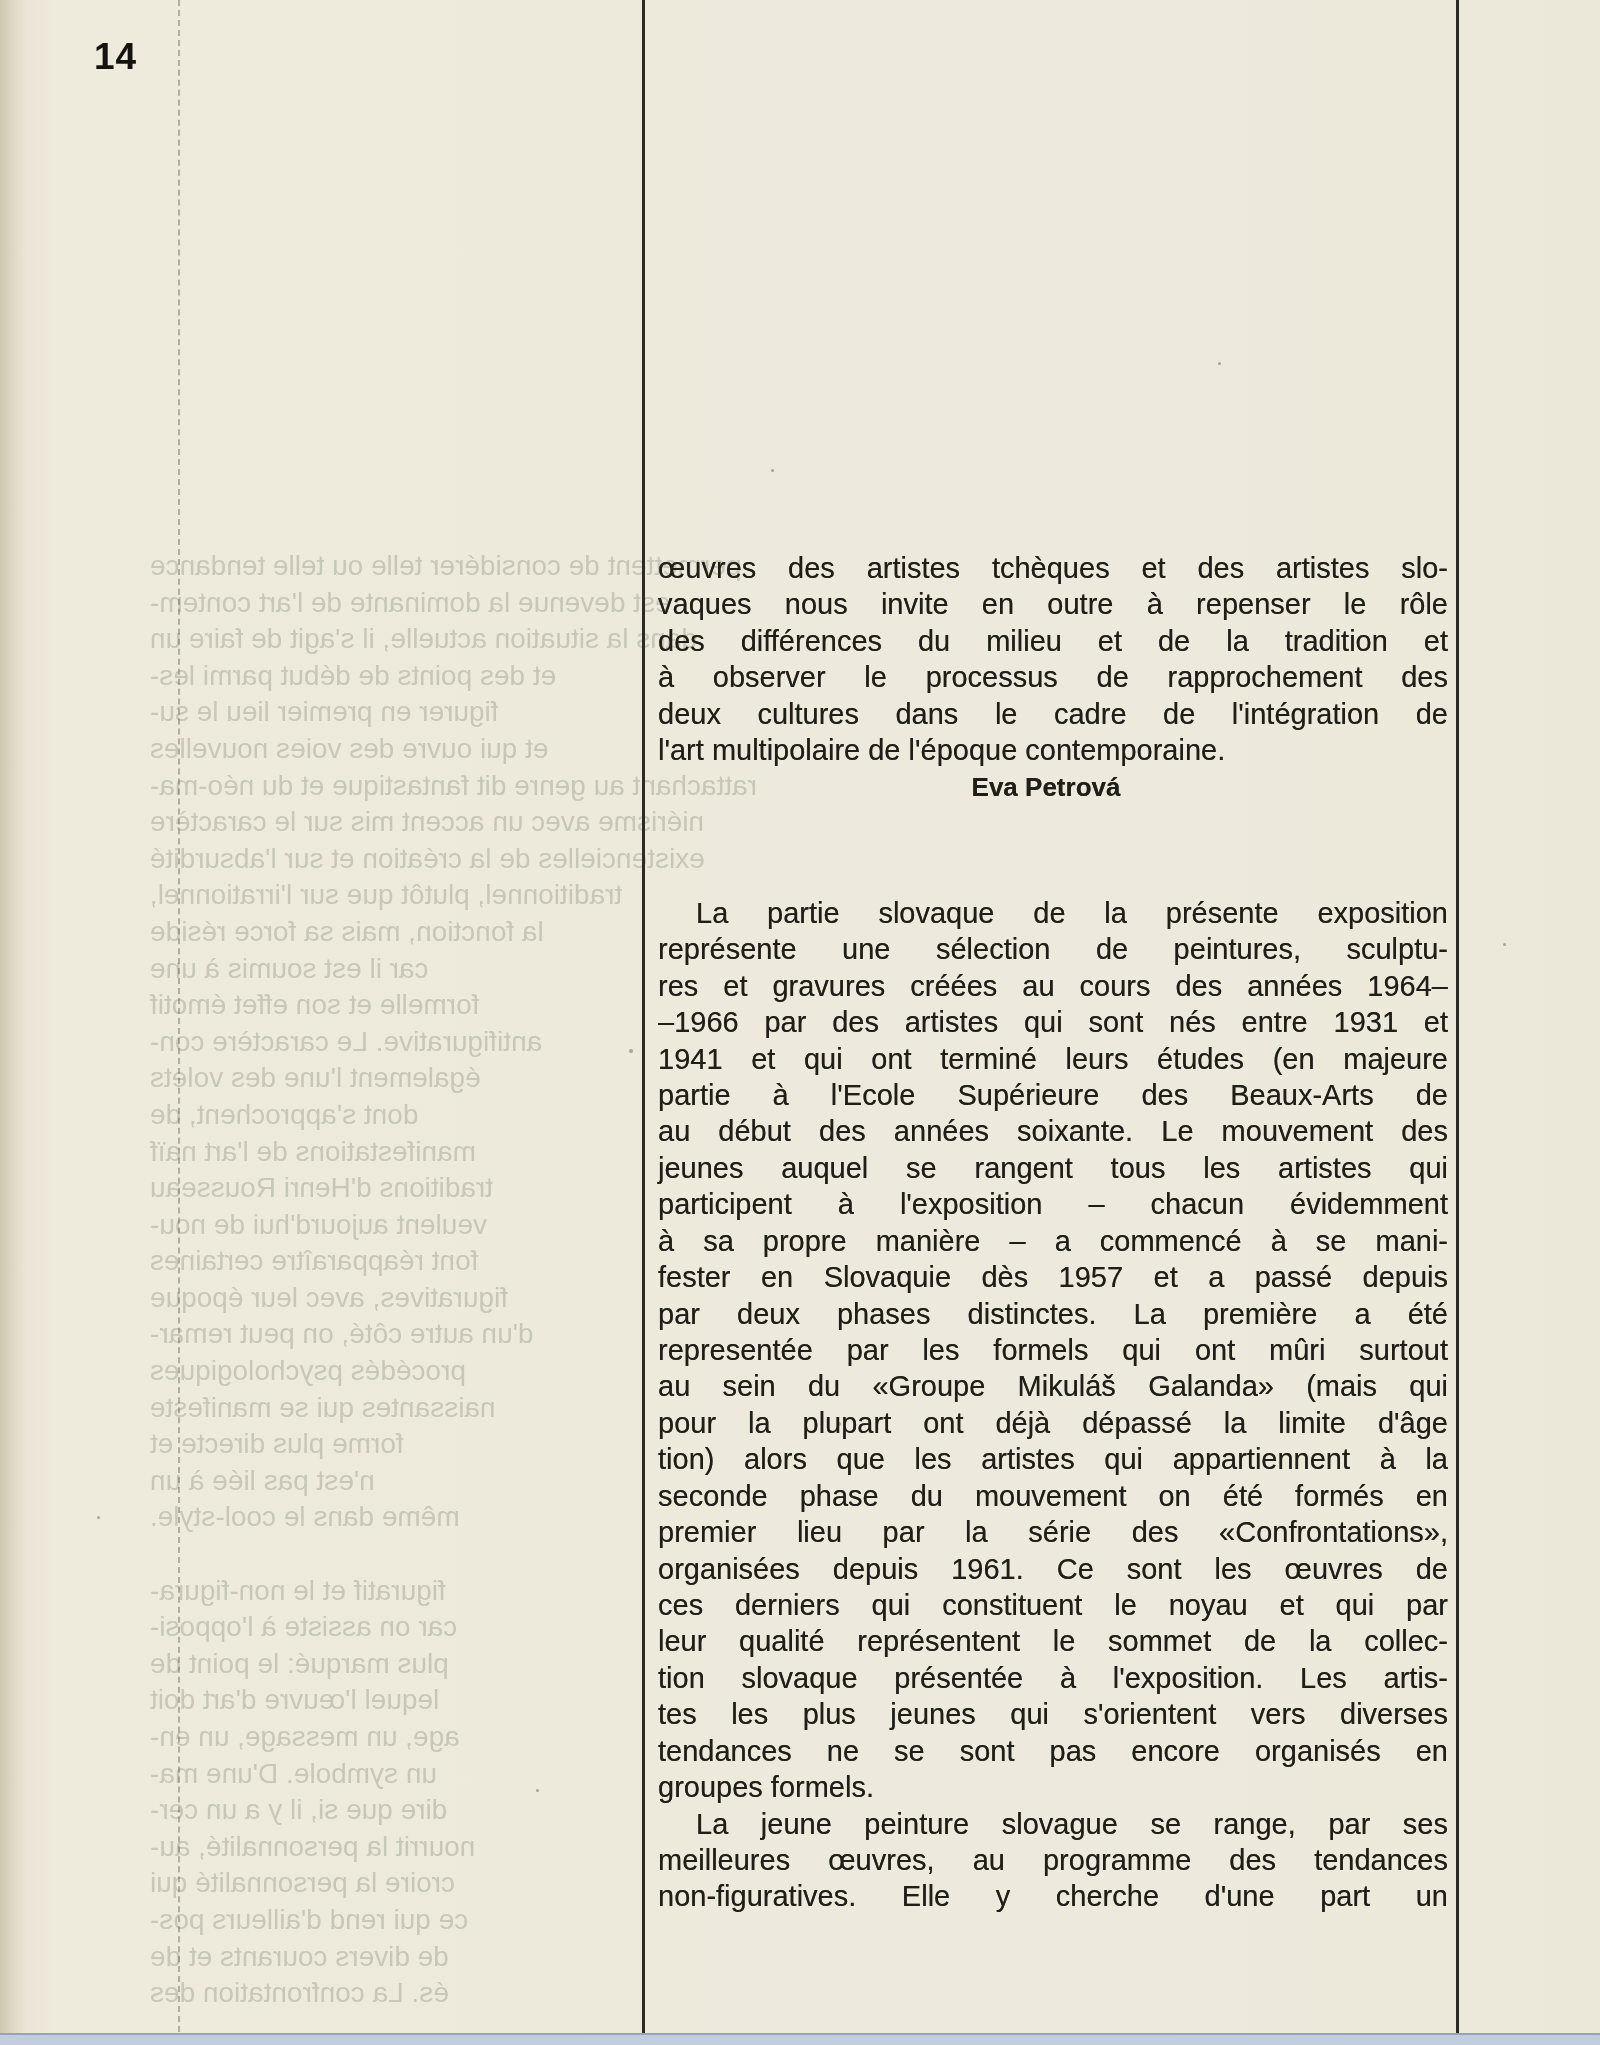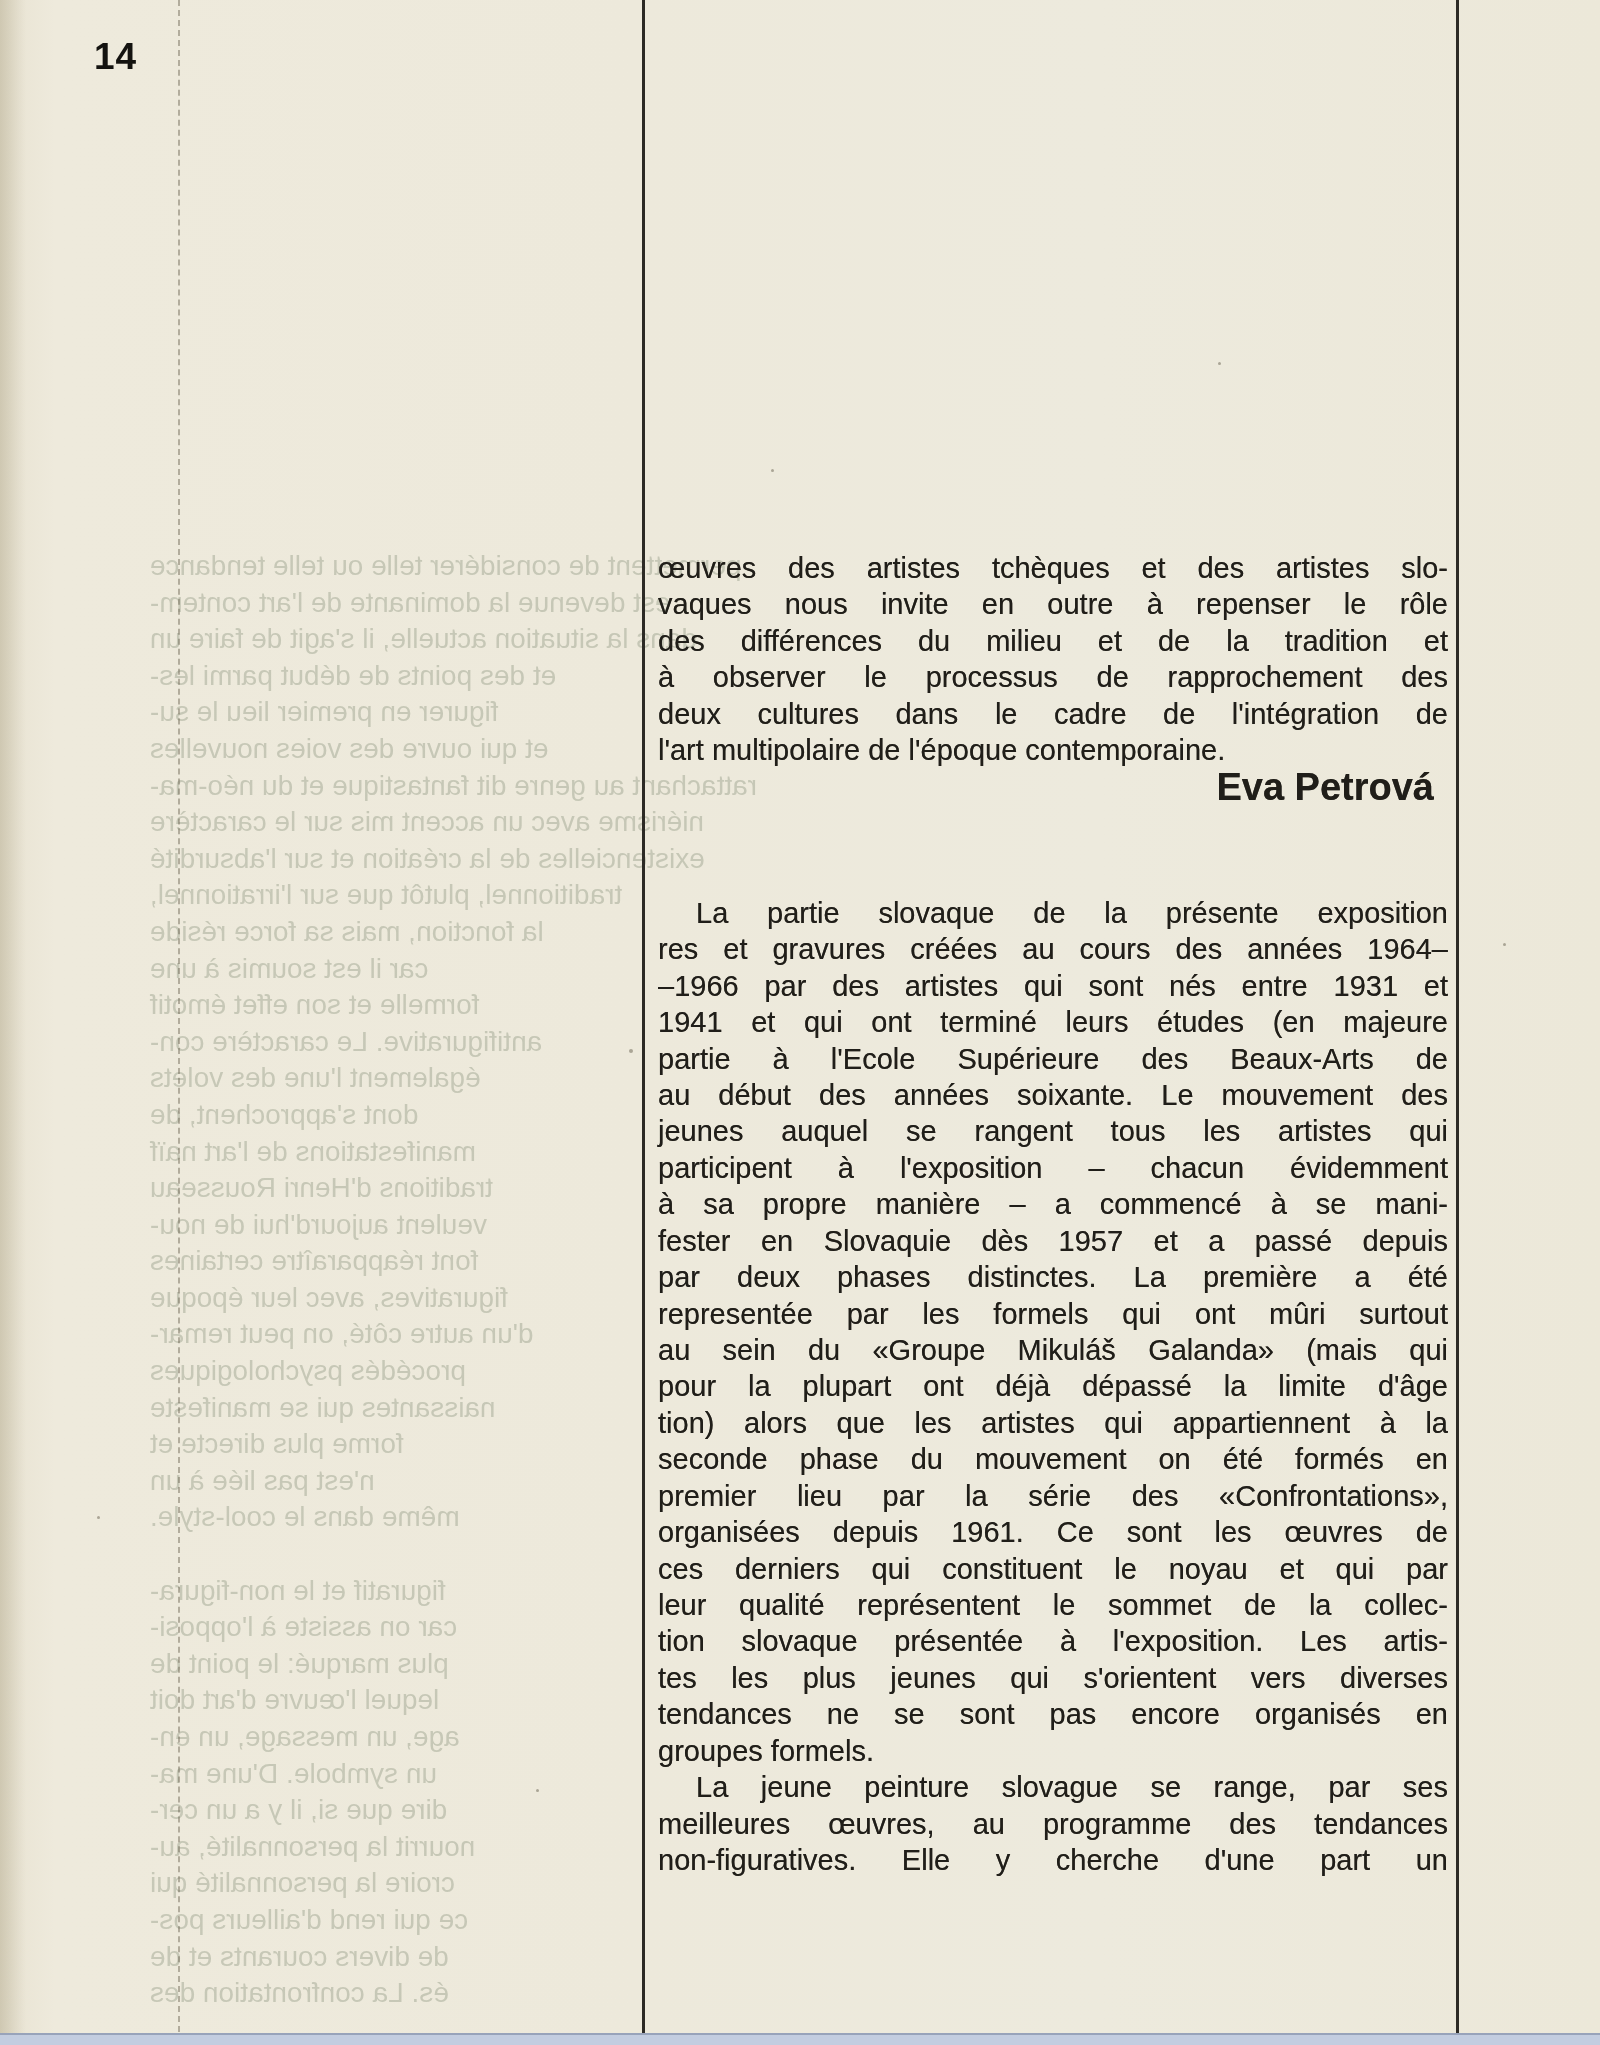--- a/index.html
+++ b/index.html
@@ -54,22 +54,22 @@
   .article .line{
     line-height:36.42px;white-space:nowrap;
   }
   .para .line{
     text-align:justify;text-align-last:justify;white-space:normal;
   }
   .para.plain-last .line:last-child{text-align-last:left;}
   .para.indent-first .line:first-child{text-indent:38px;}
   #para1{margin-top:550px;}
   .byline{
-    line-height:36.42px;font-weight:bold;font-size:38px;
-    text-align:right;padding-right:14px;
+    line-height:36.42px;font-weight:bold;font-size:26px;
+    text-align:center;padding-right:14px;
   }
   #para2{margin-top:90px;}
   
   .bleed{
     position:absolute;left:150px;top:548px;width:1285px;z-index:1;
     transform:scaleX(-1);
     color:var(--bleed-text);
     opacity:.32;
     filter:blur(0.6px);
     font-size:28px;
@@ -150,20 +150,21 @@
         <div class="line">œuvres des artistes tchèques et des artistes slo-</div>
         <div class="line">vaques nous invite en outre à repenser le rôle</div>
         <div class="line">des différences du milieu et de la tradition et</div>
         <div class="line">à observer le processus de rapprochement des</div>
         <div class="line">deux cultures dans le cadre de l'intégration de</div>
         <div class="line">l'art multipolaire de l'époque contemporaine.</div>
       </div>
     <div class="byline">Eva Petrová</div>
     <div id="para2" class="para plain-last indent-first">
         <div class="line">La partie slovaque de la présente exposition</div>
+        <div class="line">représente une sélection de peintures, sculptu-</div>
         <div class="line">res et gravures créées au cours des années 1964–</div>
         <div class="line">–1966 par des artistes qui sont nés entre 1931 et</div>
         <div class="line">1941 et qui ont terminé leurs études (en majeure</div>
         <div class="line">partie à l'Ecole Supérieure des Beaux-Arts de</div>
         <div class="line">au début des années soixante. Le mouvement des</div>
         <div class="line">jeunes auquel se rangent tous les artistes qui</div>
         <div class="line">participent à l'exposition – chacun évidemment</div>
         <div class="line">à sa propre manière – a commencé à se mani-</div>
         <div class="line">fester en Slovaquie dès 1957 et a passé depuis</div>
         <div class="line">par deux phases distinctes. La première a été</div>

